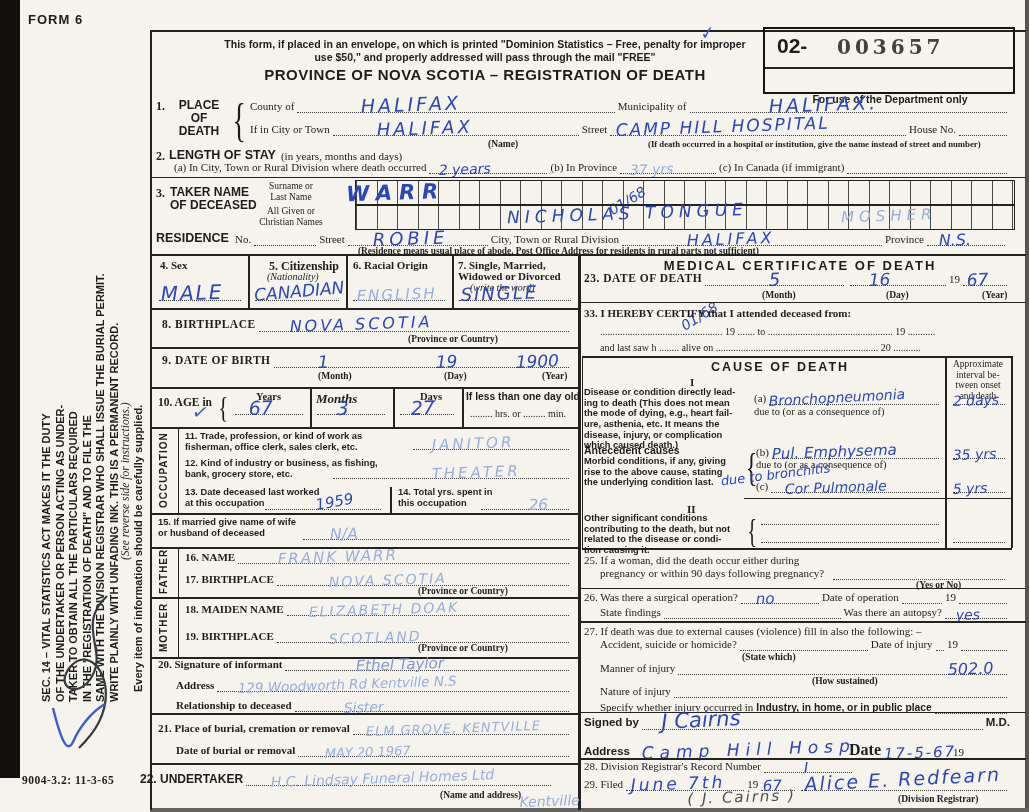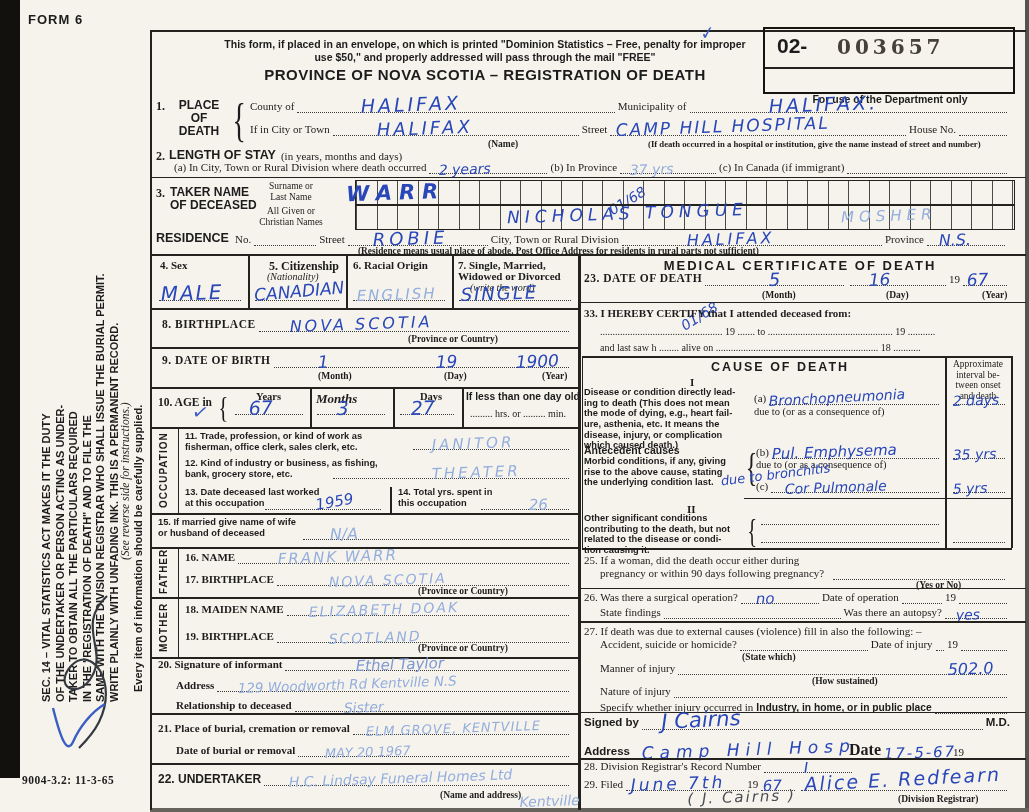--- a/index.html
+++ b/index.html
@@ -340,21 +340,21 @@
       </span>
   </div>
   <div class="ln" style="left:176px;top:744px;width:396px;">
     <span class="t ser b" style="font-size:11px;">Date of burial or removal</span>
     <span class="d">
         <span class="hw lt" style="left:10%;font-size:13px;">MAY 20  1967</span>
       </span>
   </div>
   <div class="hl" style="left:150px;top:763px;width:428px;"></div>
 
-  <div class="ln" style="left:158px;top:772px;width:414px;">
+  <div class="ln" style="left:140px;top:772px;width:414px;">
     <span class="t sans b" style="font-size:12px;">22. UNDERTAKER</span>
     <span class="d">
         <span class="hw lt" style="left:8%;font-size:14px;">H.C. Lindsay Funeral Homes Ltd</span>
       </span>
   </div>
   <span class="cap" style="left:420px;top:790px;">(Name and address)</span>
   <span class="hw lt" style="left:520px;top:795px;font-size:14px;">Kentville</span>
 
   <div class="abs sans b ctr" style="left:600px;top:258px;width:400px;font-size:13px;letter-spacing:2px;">MEDICAL CERTIFICATE OF DEATH</div>
 
@@ -371,21 +371,21 @@
         <span class="hw" style="left:10%;font-size:17px;">67</span>
       </span>
   </div>
   <span class="cap" style="left:742px;top:290px;">(Month)</span>
   <span class="cap" style="left:866px;top:290px;">(Day)</span>
   <span class="cap" style="left:962px;top:290px;">(Year)</span>
   <div class="hl" style="left:580px;top:302px;width:446px;height:1px;"></div>
 
   <span class="abs ser b" style="left:584px;top:307px;font-size:11px;">33. I HEREBY CERTIFY that I attended deceased from:</span>
   <span class="abs ser" style="left:600px;top:326px;font-size:10px;">................................................. 19 .......   to .................................................. 19 ...........</span>
-  <span class="abs ser b" style="left:600px;top:342px;font-size:10px;font-weight:normal;">and last saw h ........   alive on   ................................................................. 18 ...........</span>
+  <span class="abs ser b" style="left:600px;top:342px;font-size:10px;font-weight:normal;">and last saw h ........   alive on   ................................................................. 20 ...........</span>
 
   <div class="hl" style="left:582px;top:356px;width:430px;"></div>
   <div class="hl" style="left:582px;top:548px;width:430px;"></div>
   <div class="vl" style="left:582px;top:356px;height:192px;width:1px;"></div>
   <div class="vl" style="left:945px;top:356px;height:192px;"></div>
   <div class="vl" style="left:1011px;top:356px;height:192px;"></div>
   <div class="abs sans b ctr" style="left:640px;top:360px;width:280px;font-size:12.5px;letter-spacing:2px;">CAUSE OF DEATH</div>
   <div class="abs ser ctr pre" style="left:947px;top:359px;width:62px;font-size:9.5px;line-height:10.5px;">Approximate
 interval be-
 tween onset

